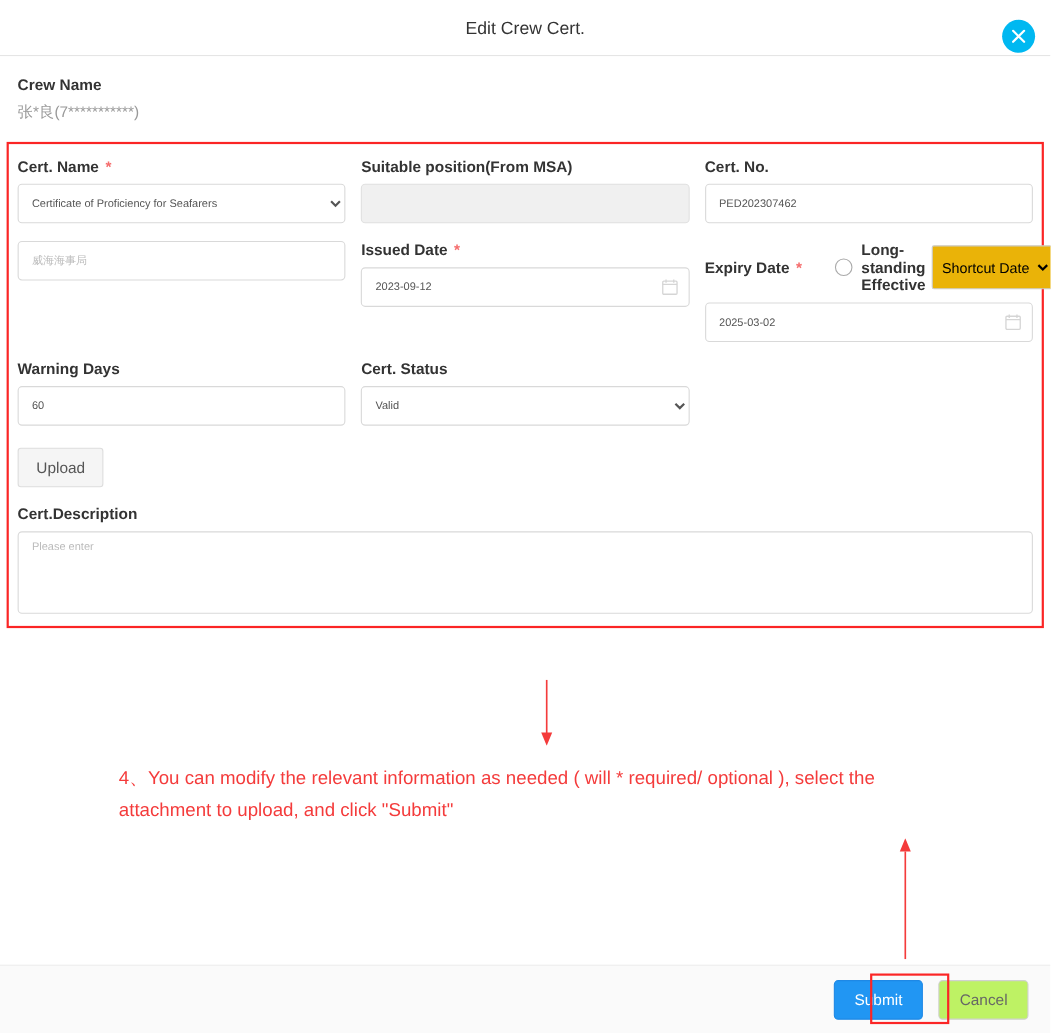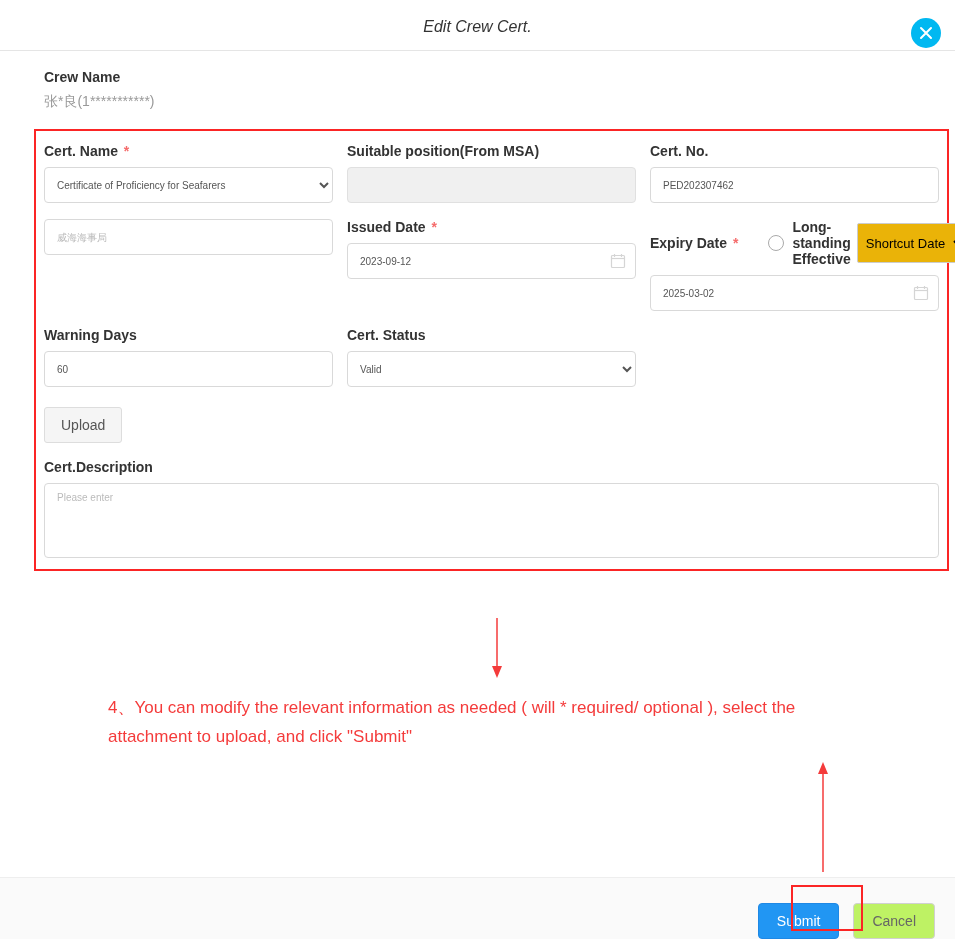--- a/index.html
+++ b/index.html
@@ -12,36 +12,36 @@
       height: 939px;
       position: relative;
       overflow: hidden;
     }
     .modal-header {
       text-align: center;
       padding: 18px 0 14px;
       border-bottom: 1px solid #e5e5e5;
       position: relative;
     }
-    .modal-title { font-size: 16px; font-weight: 400; color: #333; font-style: italic; }
+    .modal-title { font-size: 16px; font-weight: 400; color: #333; }
     .close-btn {
       position: absolute;
       right: 14px;
       top: 18px;
       width: 30px;
       height: 30px;
       border-radius: 50%;
       background: #00b8f1;
       display: flex;
       align-items: center;
       justify-content: center;
       cursor: pointer;
     }
     .close-btn svg { width: 16px; height: 16px; fill: #fff; }
-    .modal-body { padding: 18px 16px 0; margin-left: 28px; }
+    .modal-body { padding: 18px 16px 0; }
     .field-static { margin-bottom: 18px; }
     .label {
       display: block;
       font-size: 14px;
       font-weight: 700;
       color: #333;
       margin-bottom: 8px;
     }
     .static-value { color: #999; font-size: 14px; }
     .red-box {
@@ -138,21 +138,21 @@
       height: 110px;
     }
     .footer {
       position: absolute;
       left: 0; right: 0; bottom: 0;
       height: 62px;
       background: #fafafa;
       border-top: 1px solid #eee;
       display: flex;
       justify-content: flex-end;
-      align-items: flex-end;
+      align-items: center;
       padding-right: 20px;
       gap: 14px;
     }
     .btn {
       height: 36px;
       padding: 0 18px;
       border-radius: 4px;
       font-size: 14px;
       cursor: pointer;
       display: inline-flex;
@@ -187,21 +187,21 @@
   <div class="close-btn">
     <svg viewBox="0 0 16 16">
         <path d="M3 3 L13 13 M13 3 L3 13" stroke="#fff" stroke-width="2" fill="none" stroke-linecap="round"></path>
       </svg>
   </div>
 </div>
 
 <div class="modal-body">
   <div class="field-static">
     <span class="label">Crew Name</span>
-    <span class="static-value">张*良(1***********)</span>
+    <span class="static-value">张*良(7***********)</span>
   </div>
 
   <div class="red-box">
     <div class="form-grid">
 
       <div class="form-group">
         <span class="label"><span>Cert. Name</span> <span class="required">*</span></span>
         <select class="form-select">
           <option>Certificate of Proficiency for Seafarers</option>
         </select>

